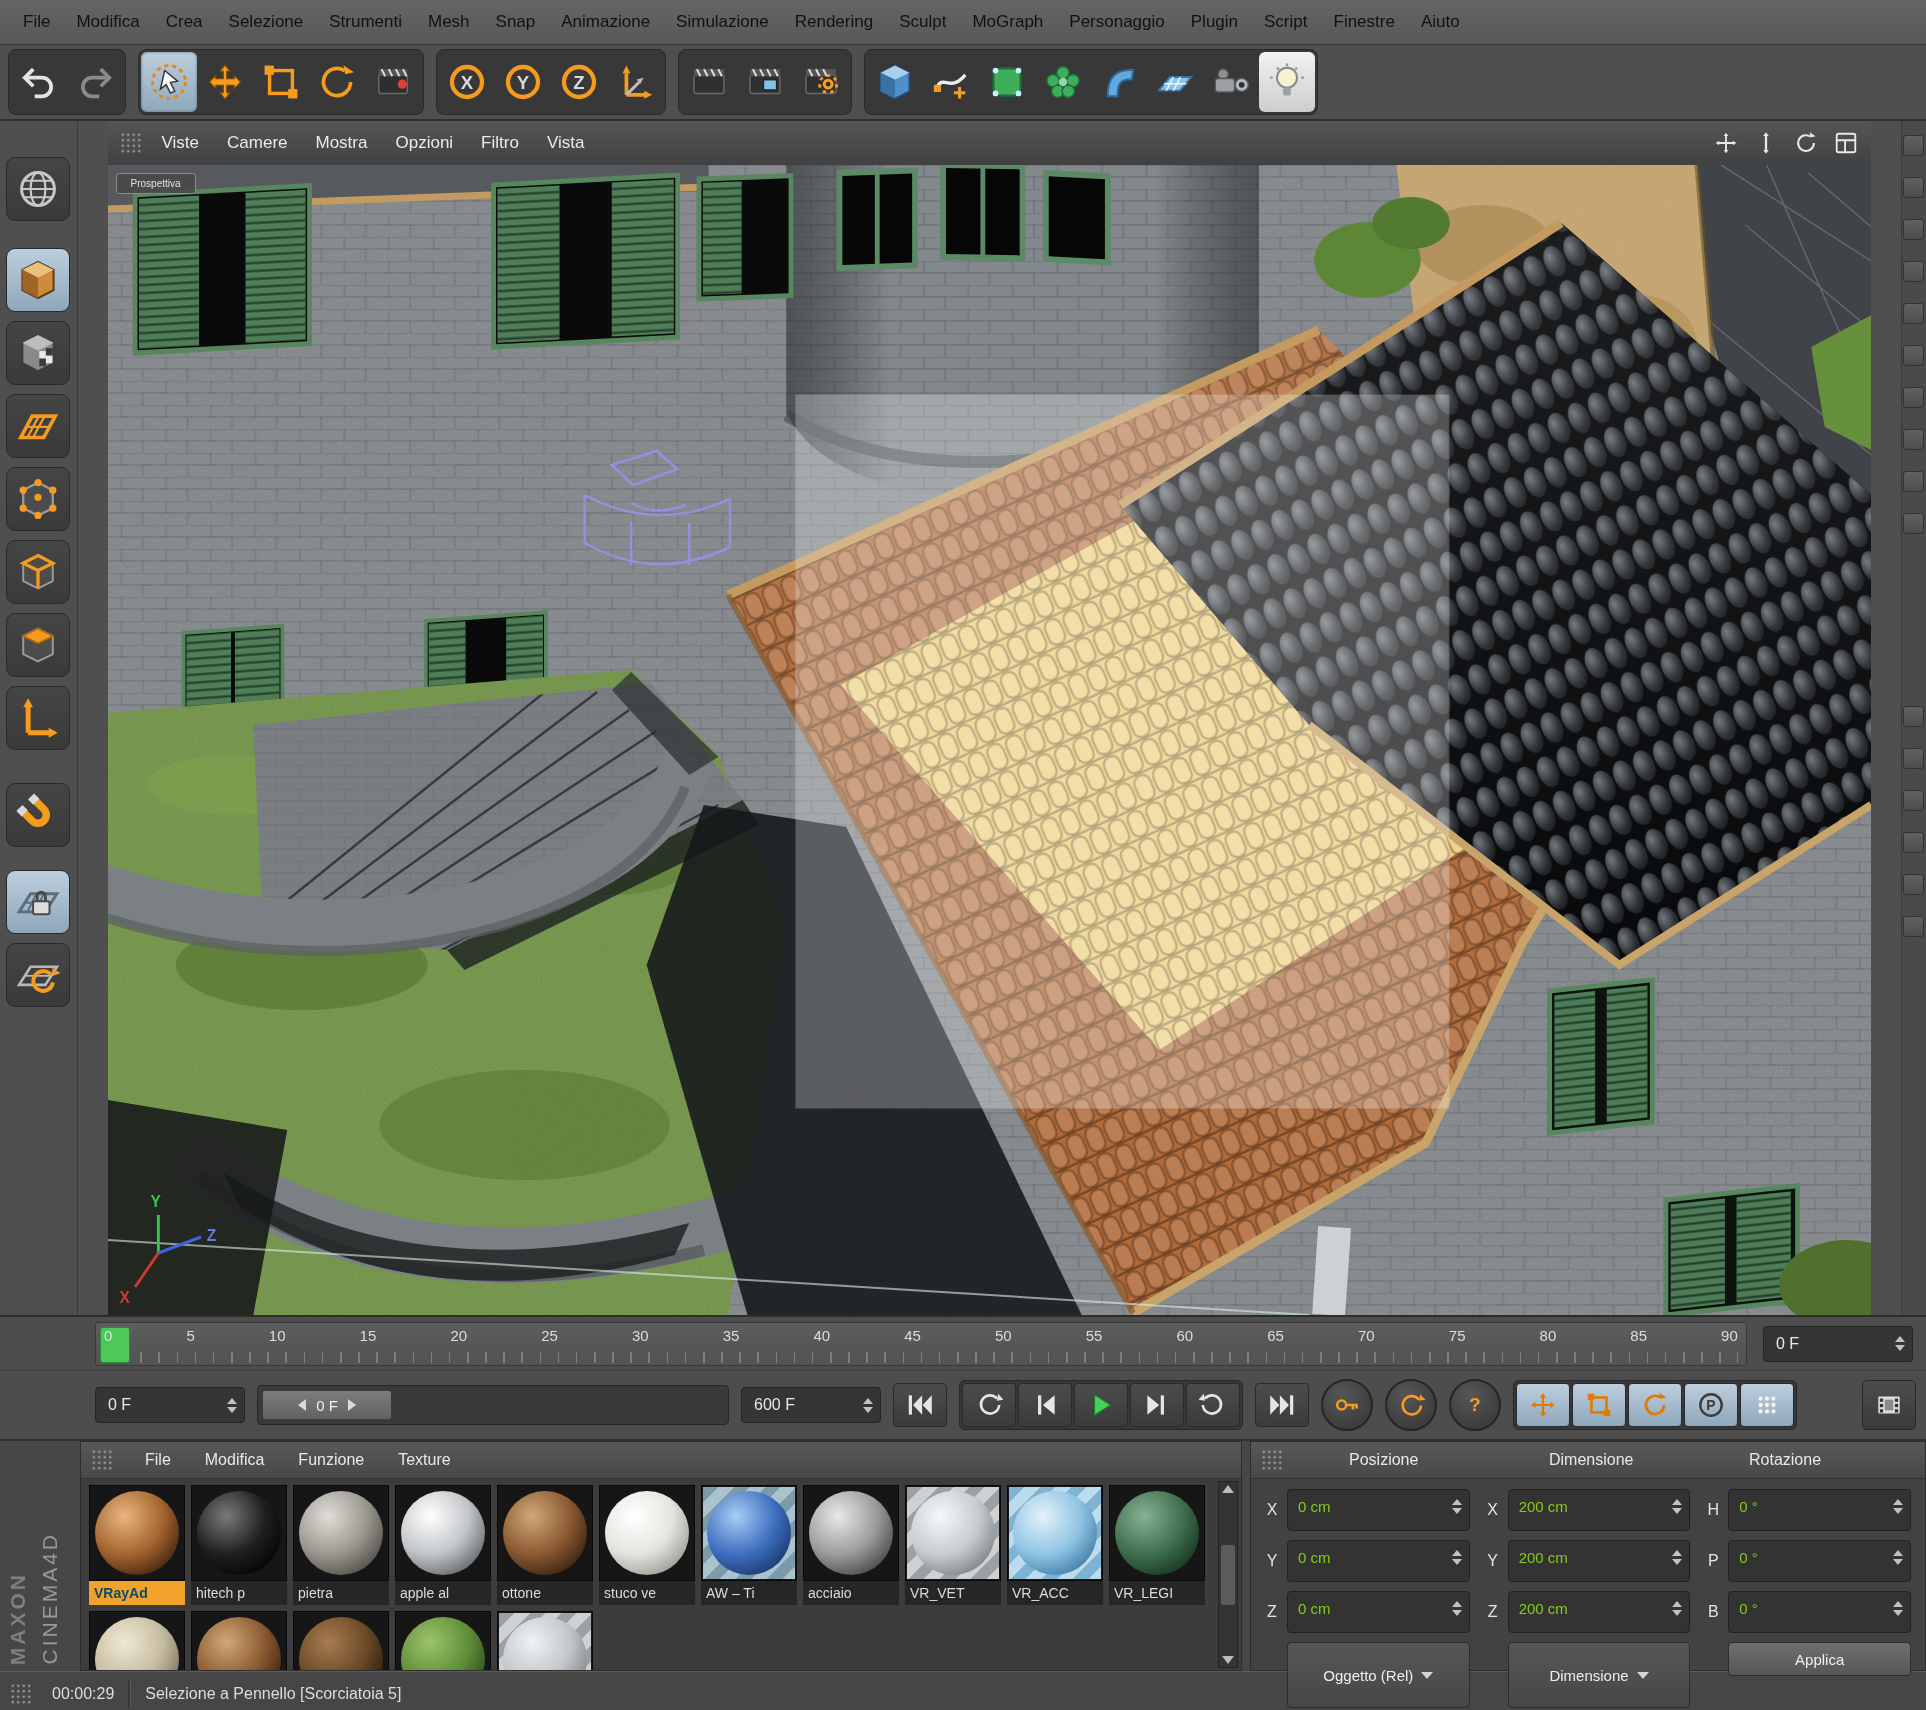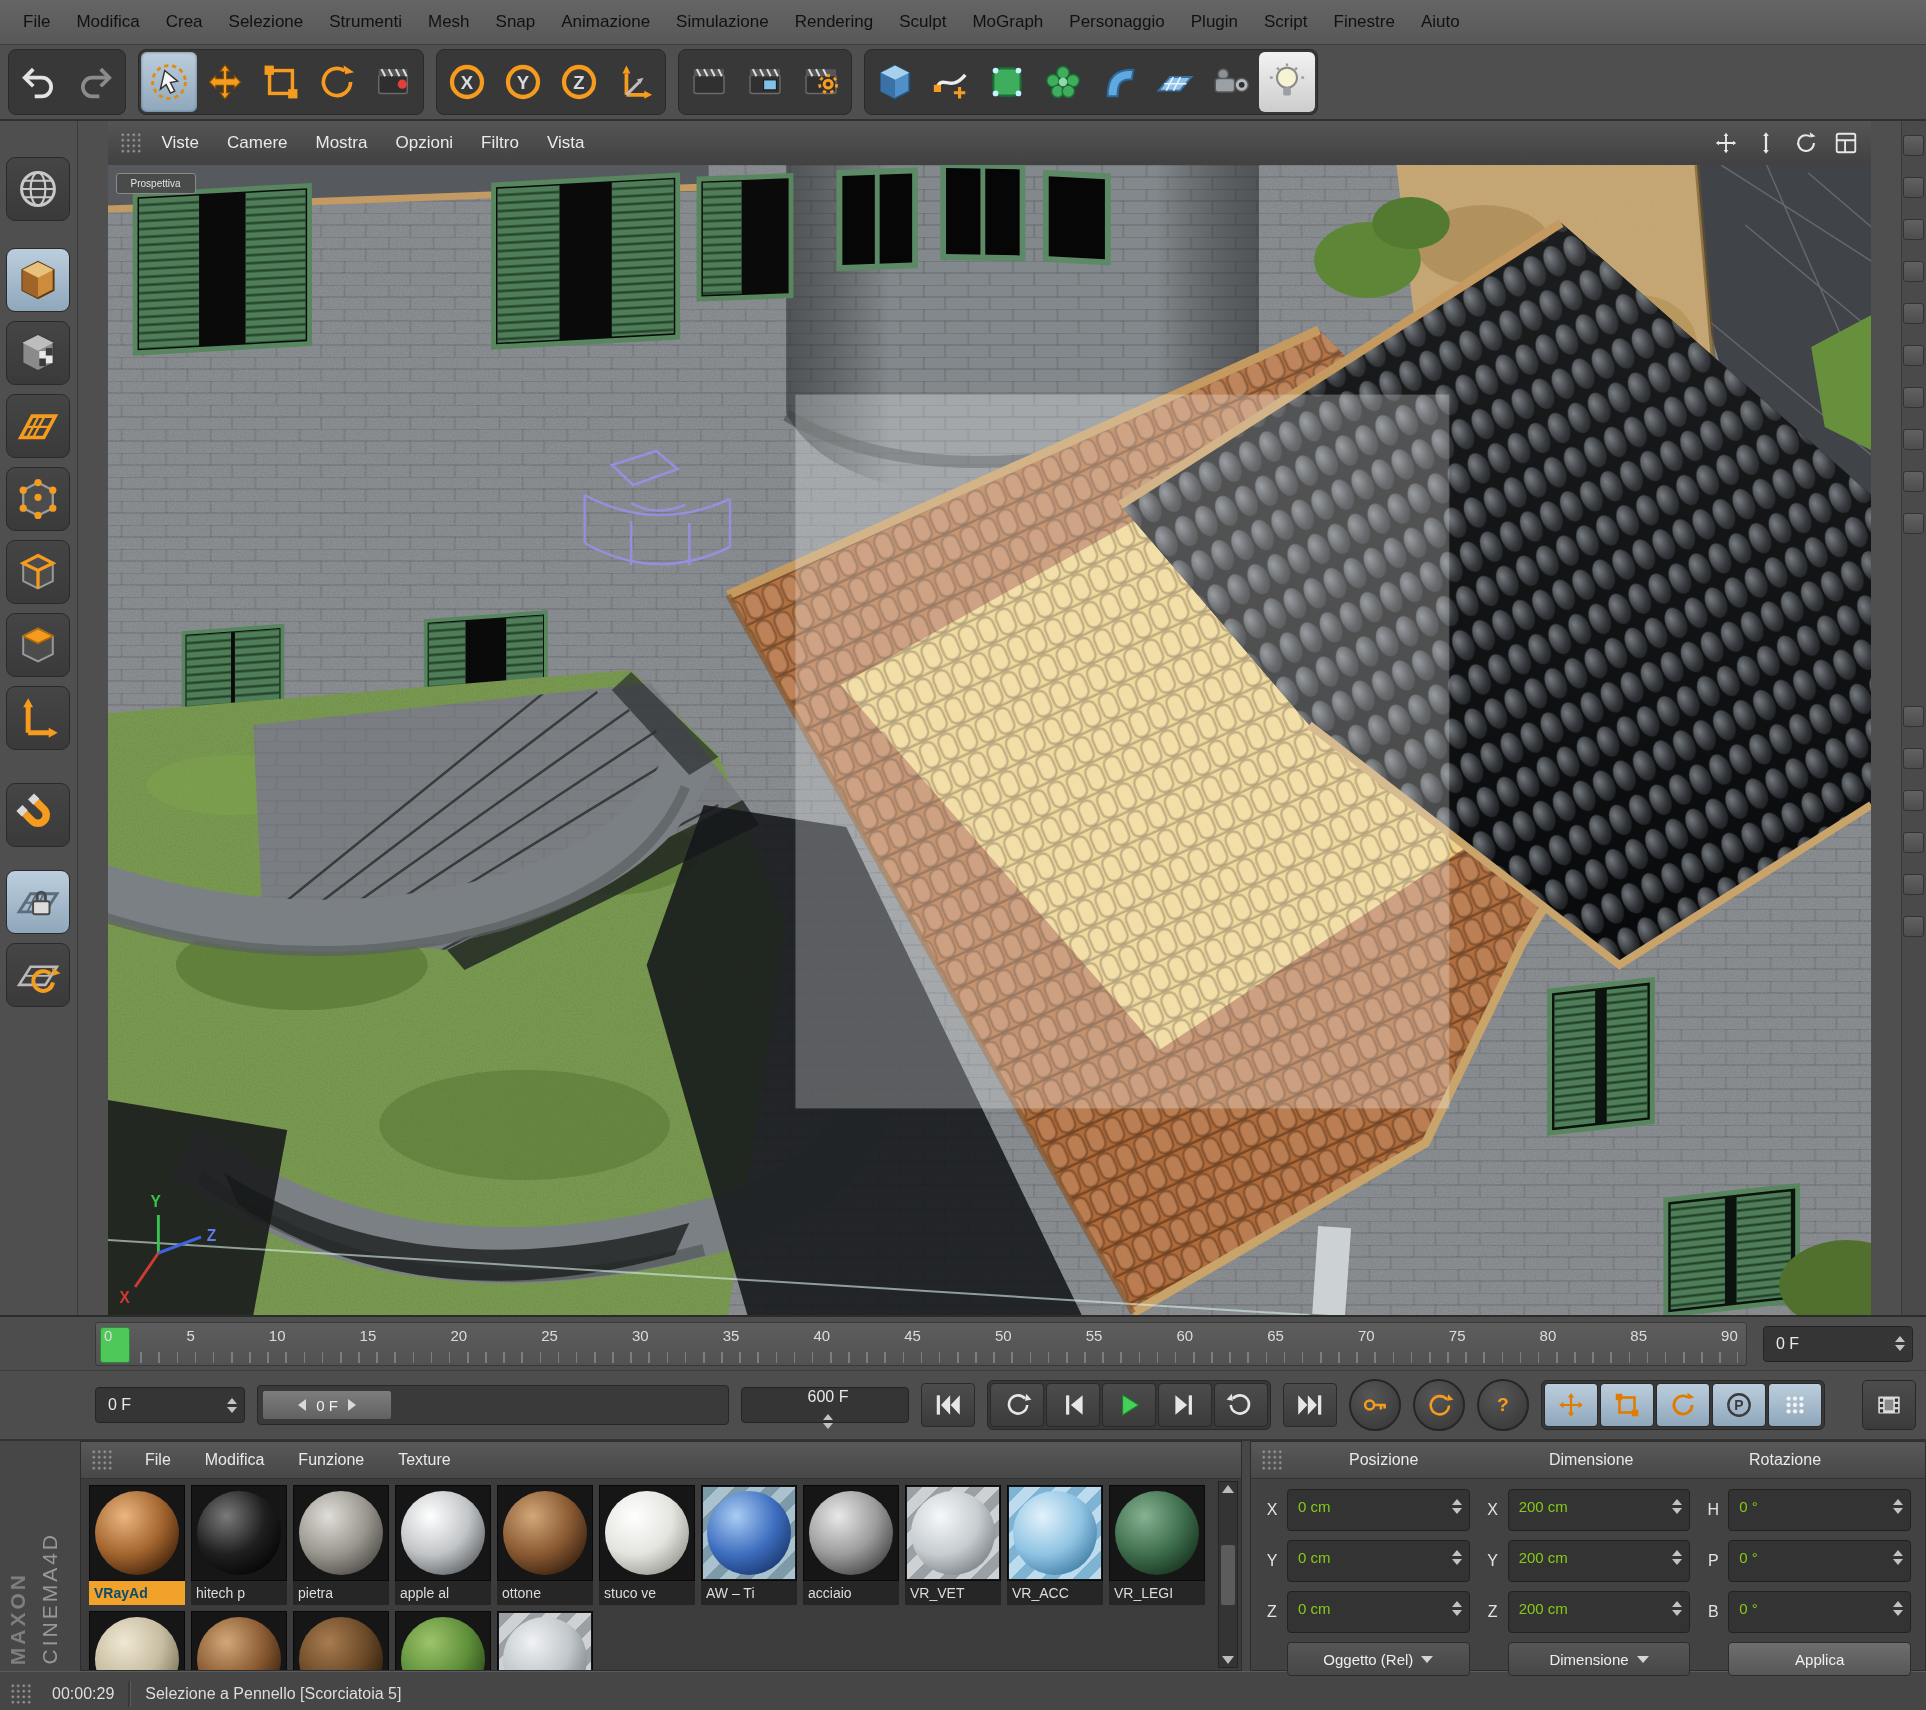--- a/index.html
+++ b/index.html
@@ -65,21 +65,21 @@
   .field .val{flex:1;}
   .spin{display:flex;flex-direction:column;gap:3px;align-items:center;width:12px;}
   .spin i{display:block;width:0;height:0;border-left:5px solid transparent;border-right:5px solid transparent;}
   .spin i.up{border-bottom:6px solid #c2c2c2;}
   .spin i.dn{border-top:6px solid #c2c2c2;}
   .tl-field{width:150px;margin-left:16px;}
 
   
   .transport-row{height:70px;background:#4d4d4d;display:flex;align-items:center;gap:12px;
                  padding:0 10px 0 95px;border-bottom:2px solid #323232;box-sizing:border-box;}
-  .cur-field{width:150px;} .end-field{width:168px;flex-direction:column;}
+  .cur-field{width:150px;} .end-field{width:140px;}
   .slider{position:relative;width:470px;height:38px;background:#3a3a3a;border:1px solid #272727;border-radius:4px;}
   .sthumb{position:absolute;left:4px;top:4px;width:128px;height:28px;background:linear-gradient(#7d7d7d,#616161);
           border:1px solid #3b3b3b;border-radius:3px;display:flex;align-items:center;justify-content:center;
           gap:10px;color:#efefef;font-size:15px;}
   .tri-l{width:0;height:0;border-top:6px solid transparent;border-bottom:6px solid transparent;border-right:8px solid #d9d9d9;}
   .tri-r{width:0;height:0;border-top:6px solid transparent;border-bottom:6px solid transparent;border-left:8px solid #d9d9d9;}
   .pgroup{display:flex;background:#383838;border:1px solid #282828;border-radius:6px;padding:2px;gap:2px;}
   .pbtn{width:52px;height:42px;background:linear-gradient(#4c4c4c,#3b3b3b);border:1px solid #2a2a2a;
         border-radius:4px;display:flex;align-items:center;justify-content:center;}
   .pbtn.sel{background:linear-gradient(#bccedd,#8fa7bb);}
@@ -128,21 +128,21 @@
   .chead-cols span{font-size:16px;color:#e9e9e9;padding-left:34px;}
   .cbody{display:grid;grid-template-columns:1fr 1fr 1fr;gap:10px 16px;padding:10px 14px;flex:1;}
   .ccol{display:flex;flex-direction:column;gap:9px;}
   .cfield{display:flex;align-items:center;gap:8px;}
   .clab{width:14px;color:#e4e4e4;font-size:16px;text-align:center;}
   .cin{flex:1;height:32px;background:#333;border:1px solid #222;border-radius:4px;color:#84cc16;
        display:flex;align-items:center;padding:0 6px 8px 10px;font-size:15px;gap:6px;}
   .cin .cval{flex:1;}
   .dropdown{height:32px;margin-left:22px;background:linear-gradient(#565656,#474747);border:1px solid #2c2c2c;
             border-radius:4px;color:#eee;font-size:15px;display:flex;align-items:center;
-            justify-content:center;gap:8px;padding:0 8px;}
+            justify-content:center;gap:8px;padding:16px 8px;}
   .dd-tri{width:0;height:0;border-left:6px solid transparent;border-right:6px solid transparent;border-top:7px solid #d5d5d5;}
   .apply-btn{height:32px;margin-left:22px;background:linear-gradient(#6e6e6e,#575757);border:1px solid #2c2c2c;
              border-radius:4px;color:#f0f0f0;font-size:15px;display:flex;align-items:center;justify-content:center;}
 
   
   .statusbar{height:44px;background:#464646;border-top:1px solid #5c5c5c;display:flex;align-items:center;
              gap:14px;padding:0 10px;color:#ddd;font-size:16px;box-sizing:border-box;}
   .sdiv{width:2px;height:26px;background:#383838;border-right:1px solid #5a5a5a;}
 </style>
 </head>

